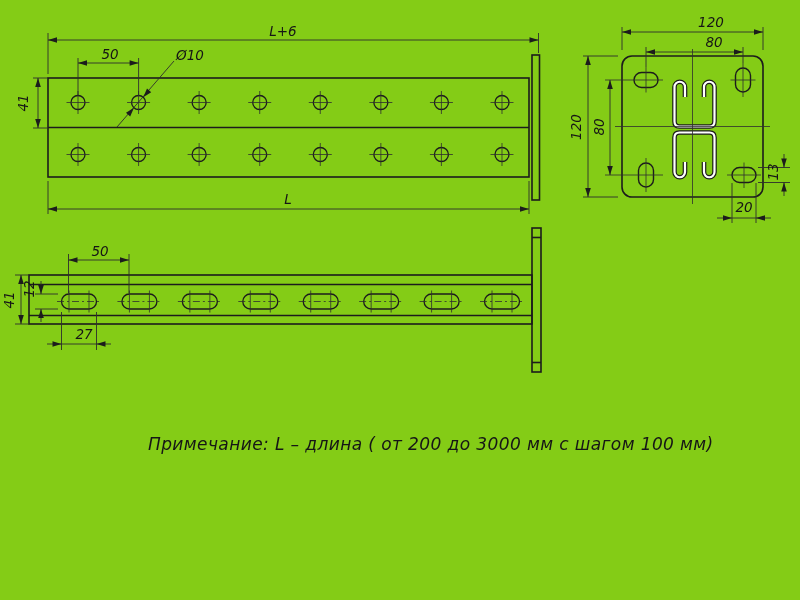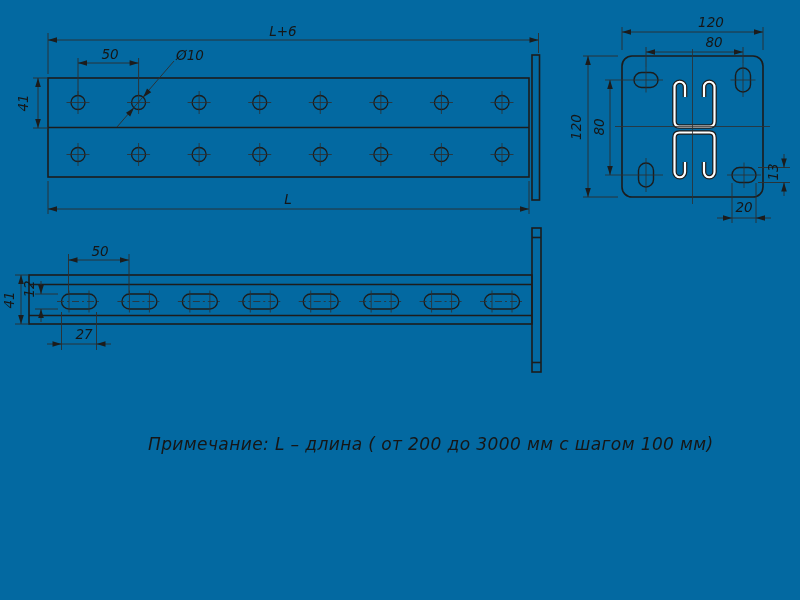--- a/index.html
+++ b/index.html
@@ -1,16 +1,16 @@
 <!DOCTYPE html>
 <html><head>
 <meta charset="utf-8">
 <style>
   html,body{margin:0;padding:0;background:#ffffff;}
-  .page{width:800px;height:600px;background:#0369a1;position:relative;overflow:hidden;}
+  .page{width:800px;height:600px;background:#84cc16;position:relative;overflow:hidden;}
   svg text{font-family:"DejaVu Sans","Liberation Sans",sans-serif;font-style:italic;fill:#161616;}
   .dim{font-size:13.5px;}
   .note{font-size:17px;letter-spacing:.4px;}
 </style>
 </head>
 <body>
 
 <div class="page">
 <svg width="800" height="600" viewBox="0 0 800 600">
 

